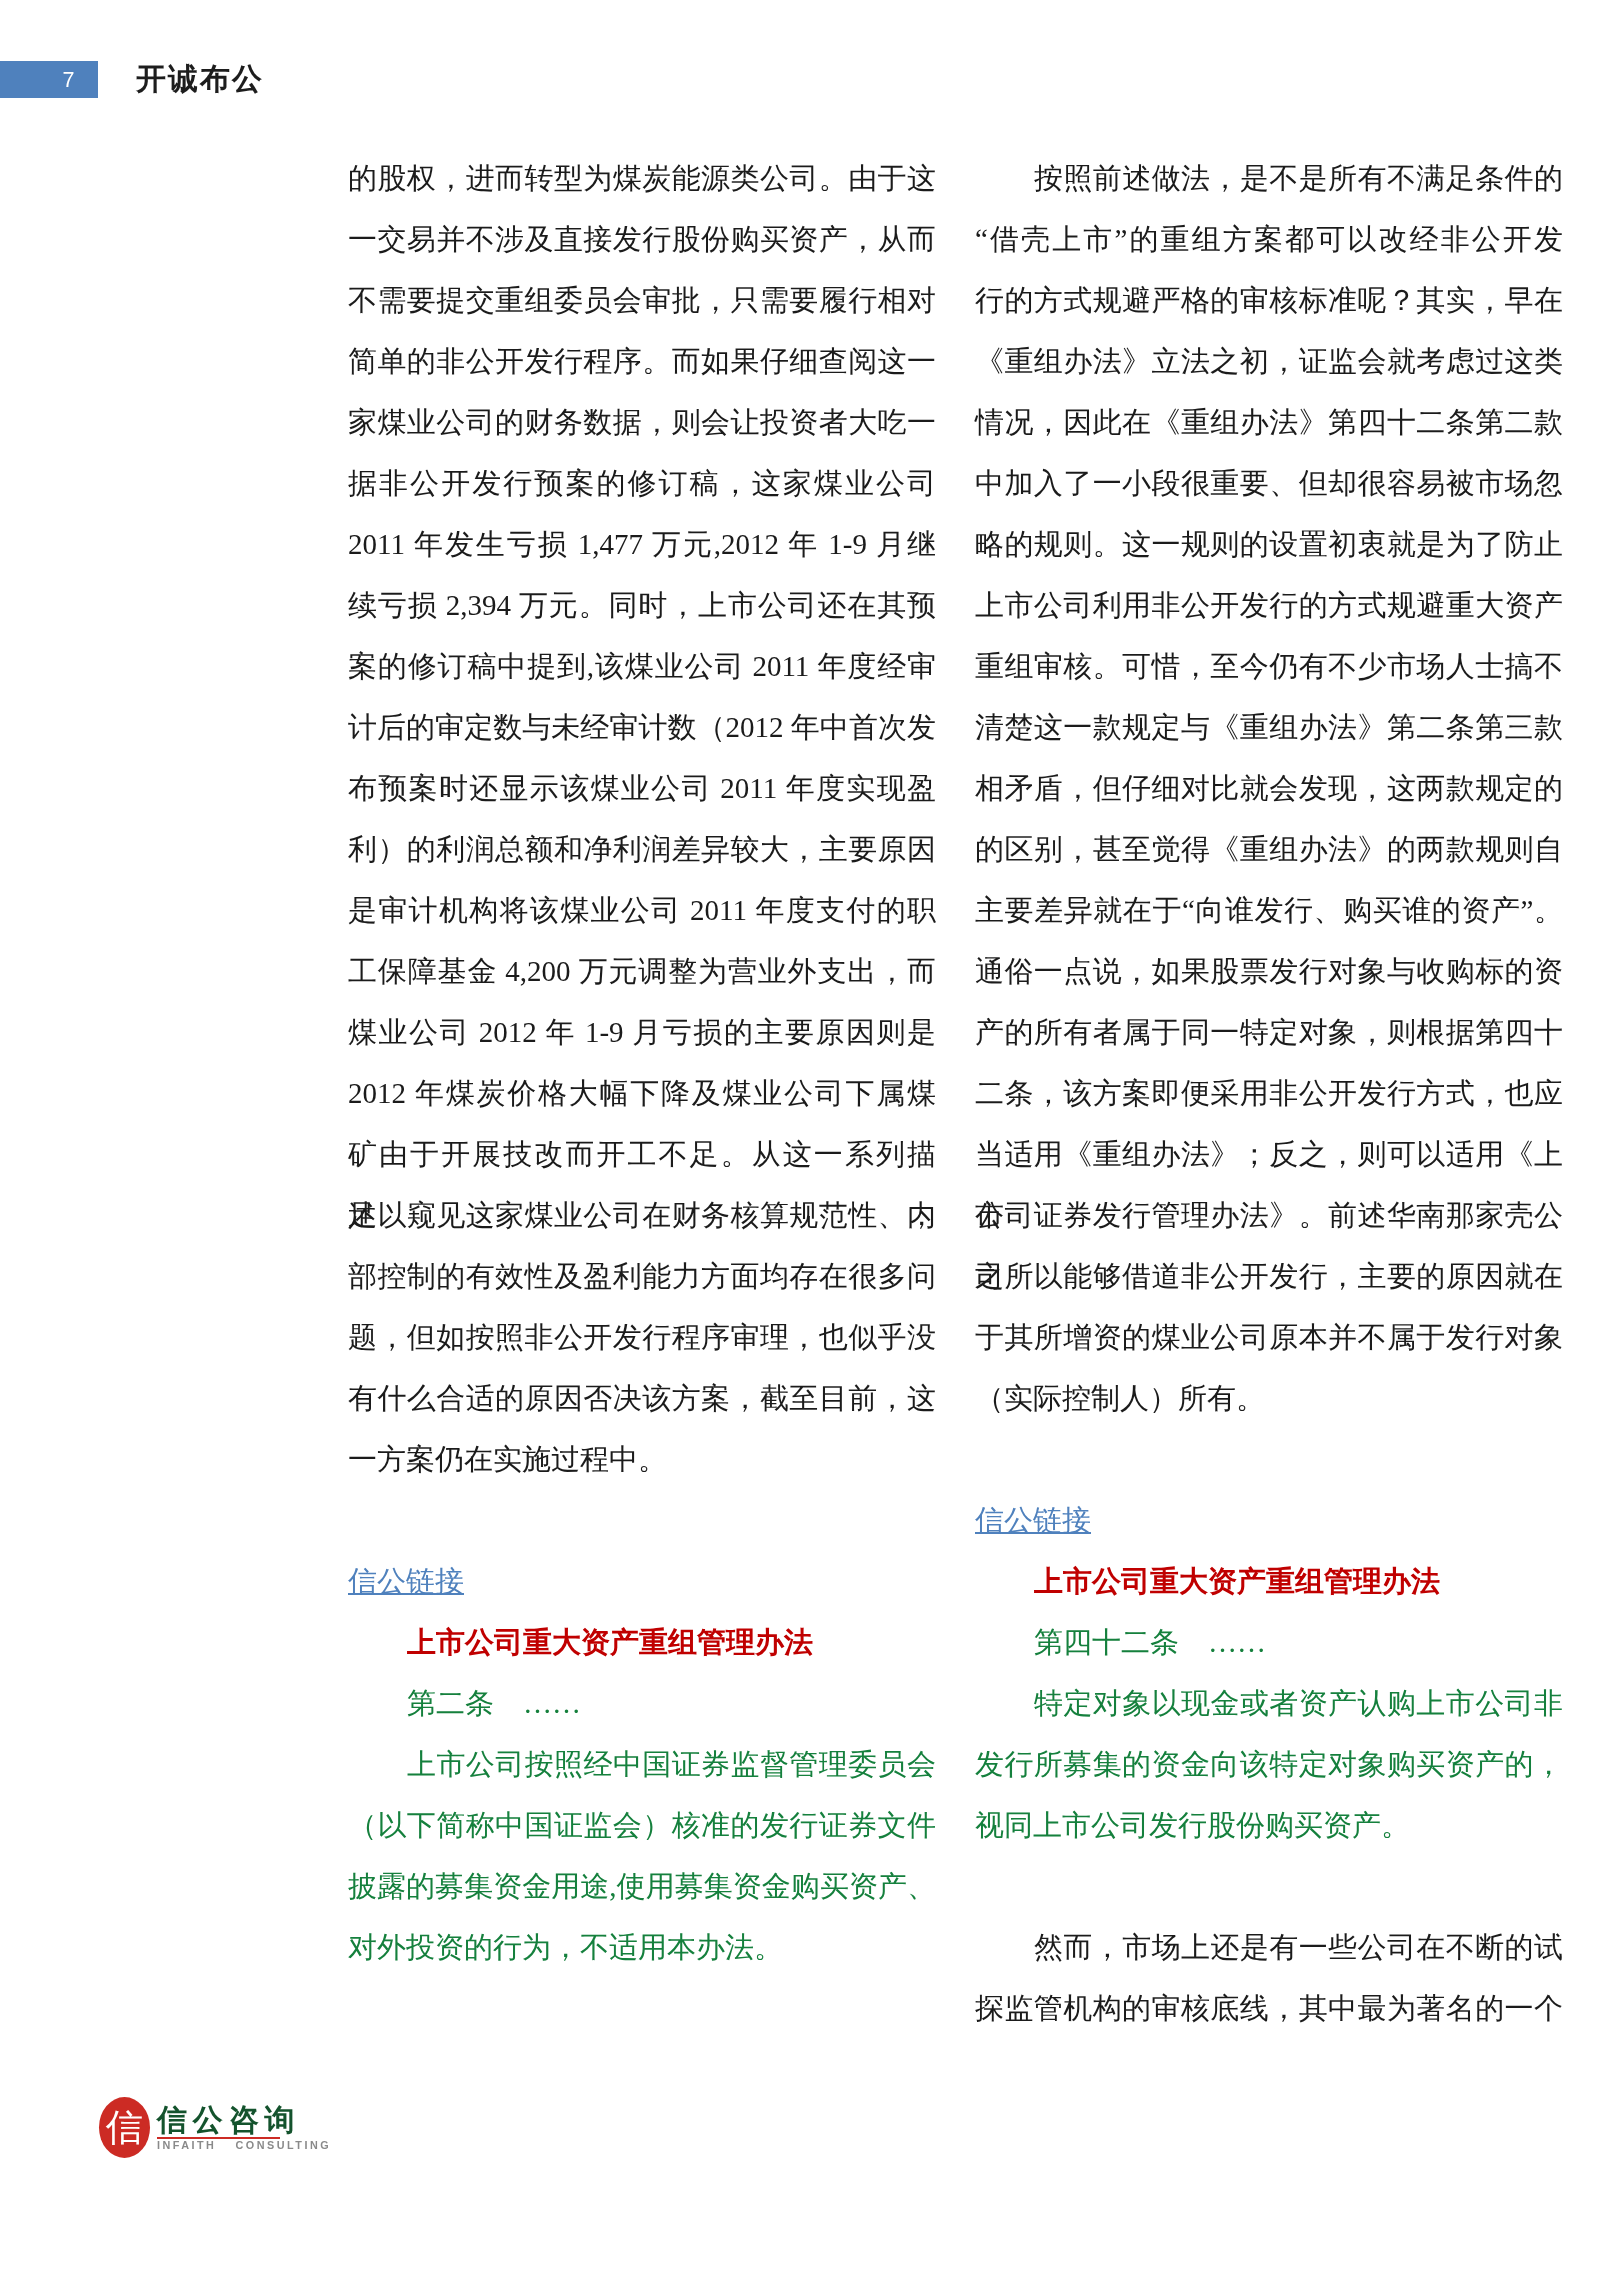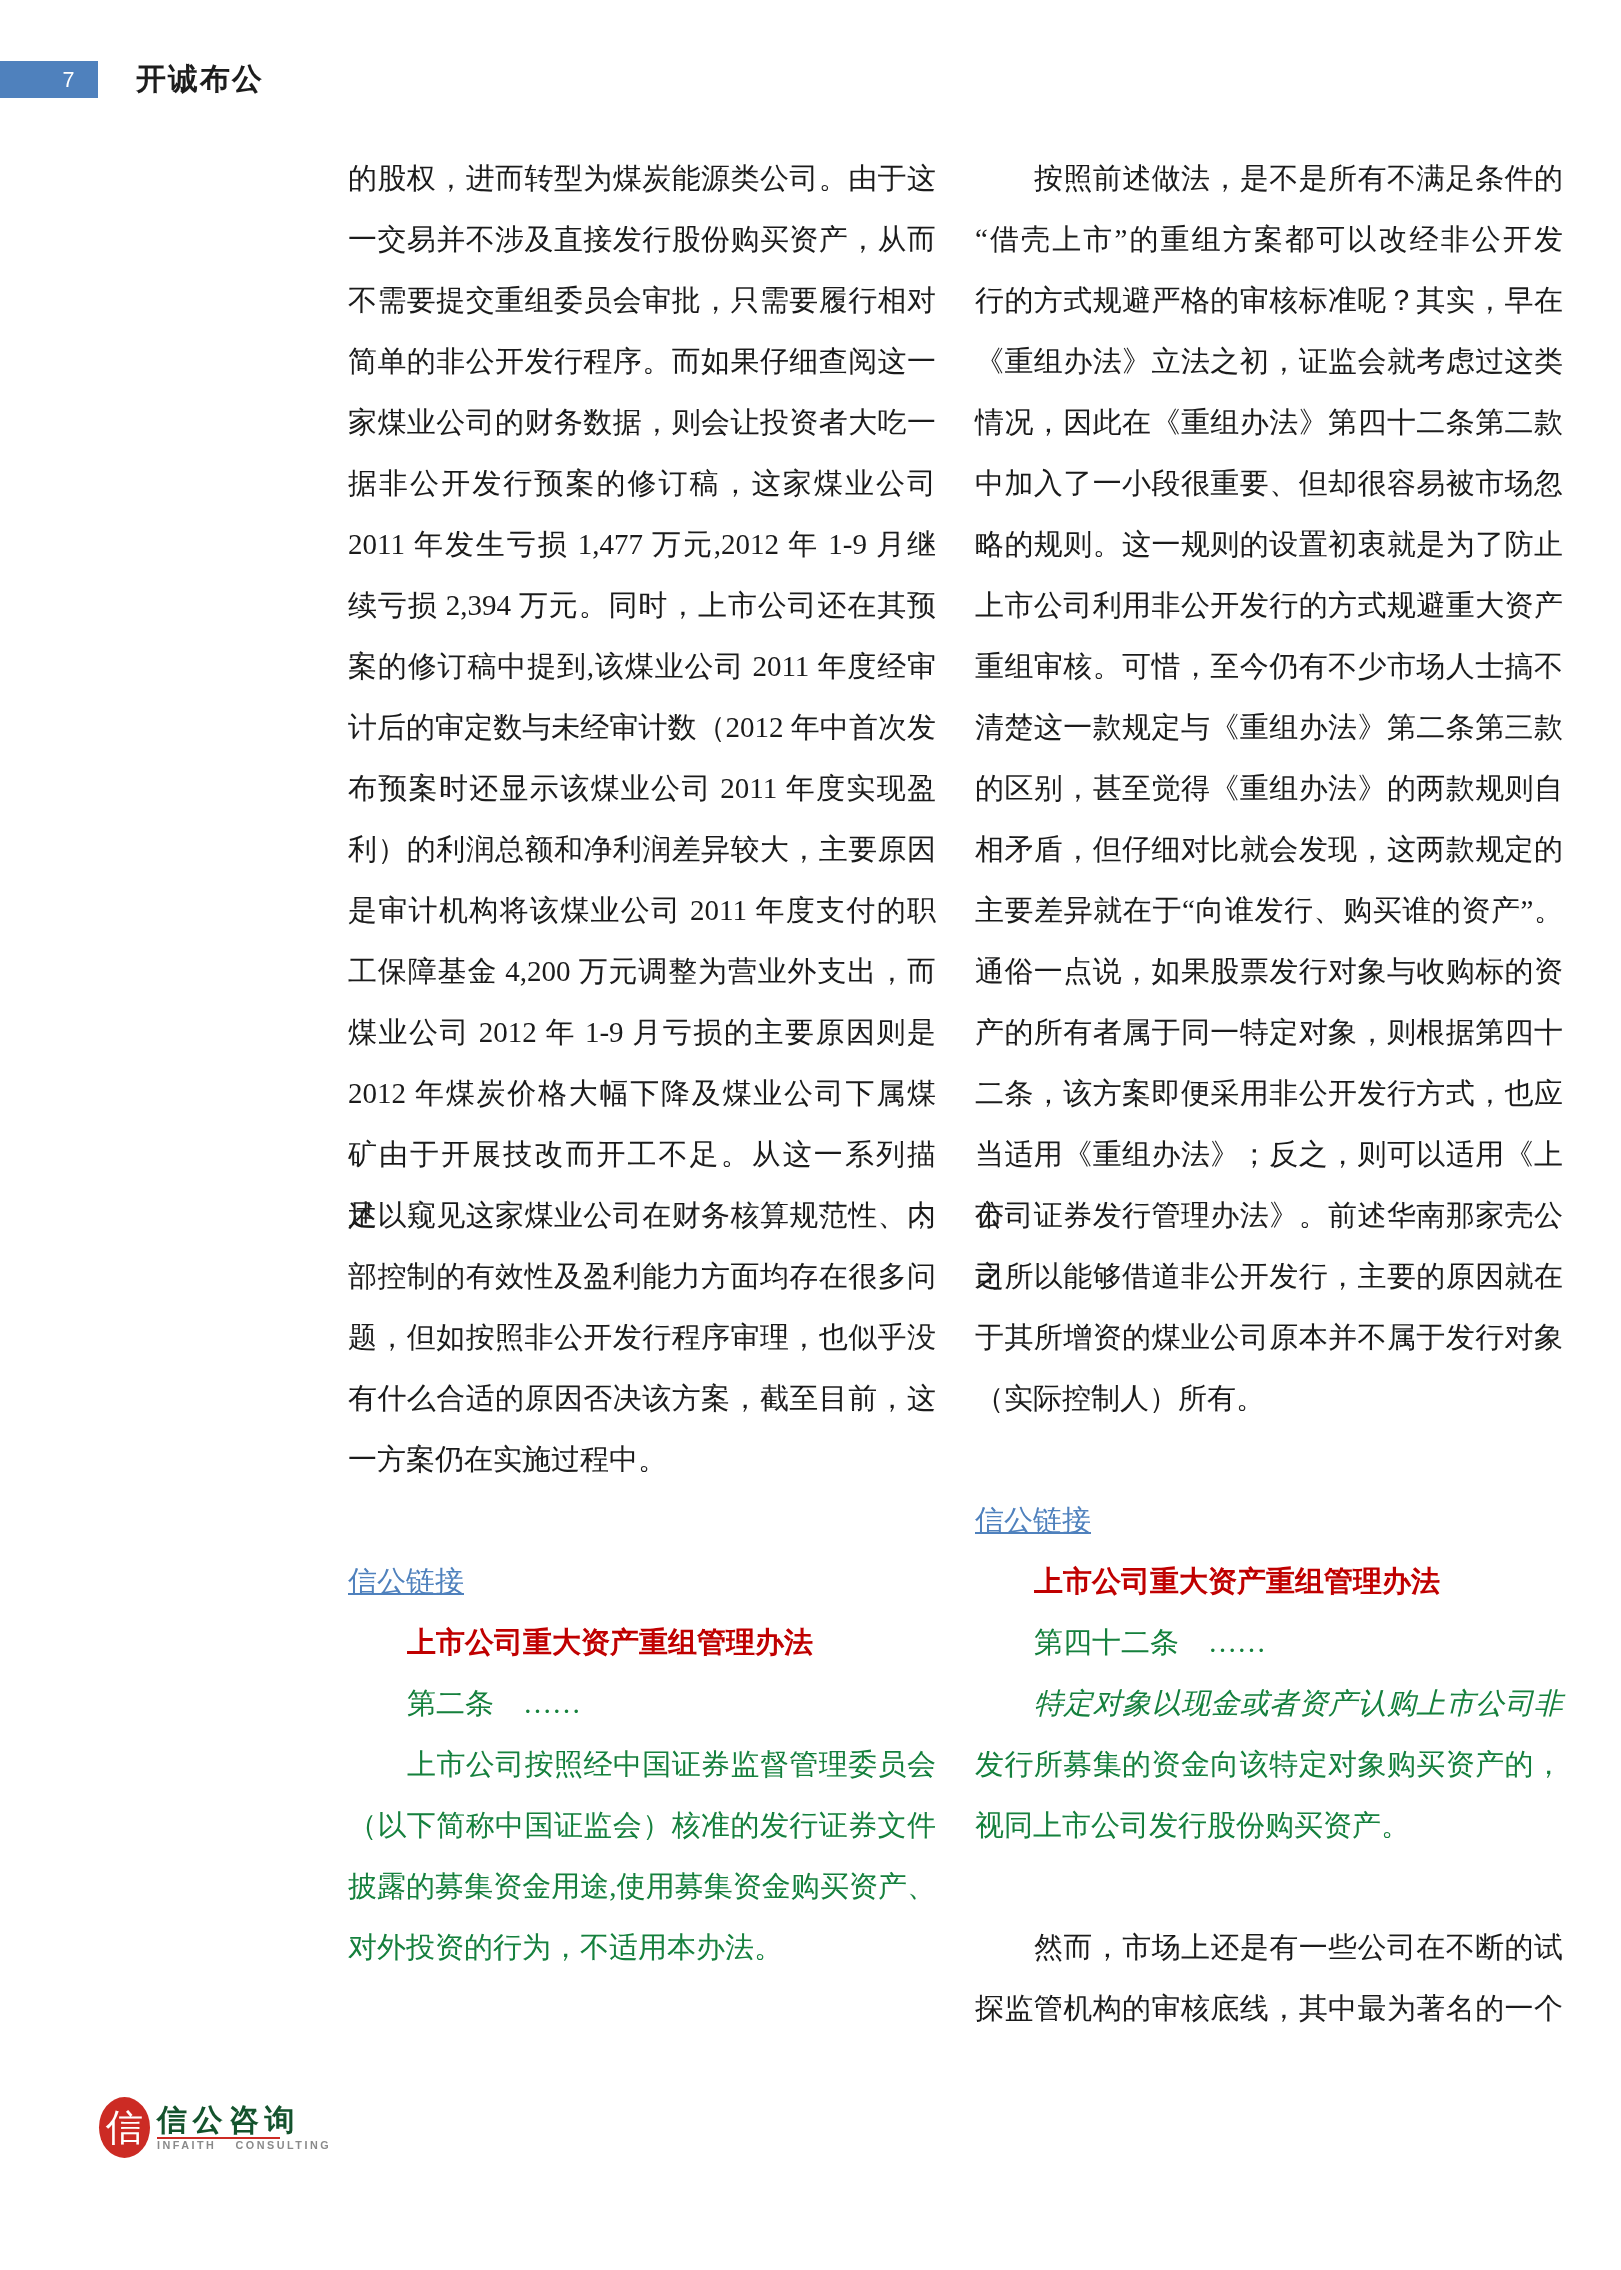--- a/index.html
+++ b/index.html
@@ -110,36 +110,36 @@
       <div class="line s-b fill" style="padding-left: 59px;">按照前述做法，是不是所有不满足条件的</div>
       <div class="line s-b fill">“借壳上市”的重组方案都可以改经非公开发</div>
       <div class="line s-b fill">行的方式规避严格的审核标准呢？其实，早在</div>
       <div class="line s-b fill">《重组办法》立法之初，证监会就考虑过这类</div>
       <div class="line s-b fill">情况，因此在《重组办法》第四十二条第二款</div>
       <div class="line s-b fill">中加入了一小段很重要、但却很容易被市场忽</div>
       <div class="line s-b fill">略的规则。这一规则的设置初衷就是为了防止</div>
       <div class="line s-b fill">上市公司利用非公开发行的方式规避重大资产</div>
       <div class="line s-b fill">重组审核。可惜，至今仍有不少市场人士搞不</div>
       <div class="line s-b fill">清楚这一款规定与《重组办法》第二条第三款</div>
+      <div class="line s-b fill">相矛盾，但仔细对比就会发现，这两款规定的</div>
       <div class="line s-b fill">的区别，甚至觉得《重组办法》的两款规则自</div>
-      <div class="line s-b fill">相矛盾，但仔细对比就会发现，这两款规定的</div>
       <div class="line s-b fill">主要差异就在于“向谁发行、购买谁的资产”。</div>
       <div class="line s-b fill">通俗一点说，如果股票发行对象与收购标的资</div>
       <div class="line s-b fill">产的所有者属于同一特定对象，则根据第四十</div>
       <div class="line s-b fill">二条，该方案即便采用非公开发行方式，也应</div>
       <div class="line s-b fill">当适用《重组办法》；反之，则可以适用《上市</div>
       <div class="line s-b fill">公司证券发行管理办法》。前述华南那家壳公司</div>
       <div class="line s-b fill">之所以能够借道非公开发行，主要的原因就在</div>
       <div class="line s-b fill">于其所增资的煤业公司原本并不属于发行对象</div>
       <div class="line s-b">（实际控制人）所有。</div>
       <div class="line s-sp"></div>
       <div class="line s-lk">信公链接</div>
       <div class="line s-rb" style="padding-left: 59px;">上市公司重大资产重组管理办法</div>
       <div class="line s-r" style="padding-left: 59px;">第四十二条　……</div>
-      <div class="line s-r fill" style="padding-left: 59px; font-style: italic;">特定对象以现金或者资产认购上市公司非</div>
+      <div class="line s-r fill" style="padding-left: 59px;">特定对象以现金或者资产认购上市公司非</div>
       <div class="line s-r fill">发行所募集的资金向该特定对象购买资产的，</div>
       <div class="line s-r">视同上市公司发行股份购买资产。</div>
       <div class="line s-sp"></div>
       <div class="line s-b fill" style="padding-left: 59px;">然而，市场上还是有一些公司在不断的试</div>
       <div class="line s-b fill">探监管机构的审核底线，其中最为著名的一个</div>
     </div>
 
   <div class="footer-logo">
     <svg class="seal" viewBox="0 0 54 64">
       <ellipse cx="27" cy="32" rx="26" ry="31" fill="#cc2b24"></ellipse>

